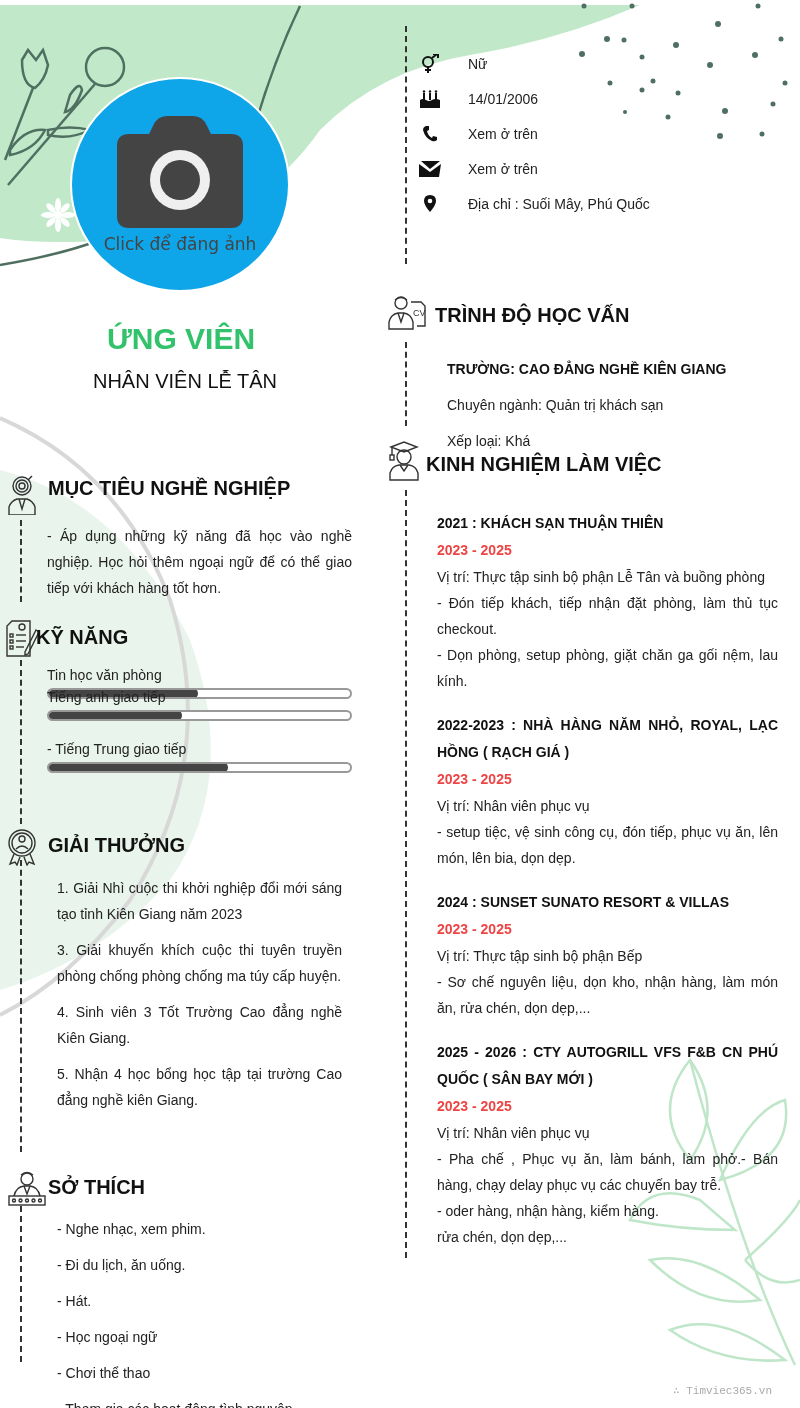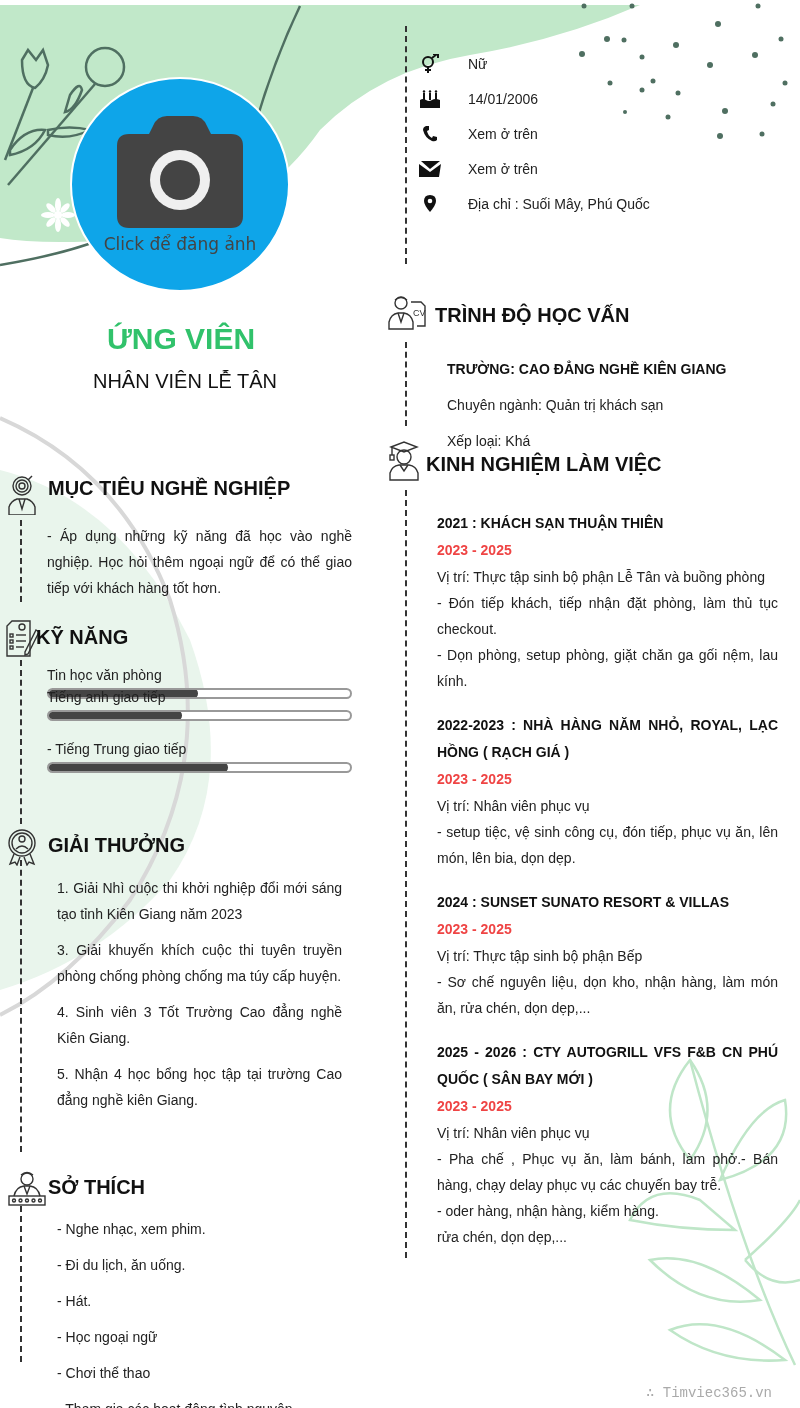--- a/index.html
+++ b/index.html
@@ -34,21 +34,21 @@
   .skill { position: absolute; left: 47px; width: 305px; }
   .skill .label { font-size: 14px; color: #222; height: 22px; line-height: 18px; }
   .bar { width: 305px; height: 11px; border: 2px solid #999; border-radius: 6px; background: #fff; position: relative; overflow: hidden; }
   .bar .fill { position: absolute; left: -2px; top: -2px; bottom: -2px; background: #444; border-radius: 6px; }
 
   .exp-block { margin-bottom: 18px; }
   .exp-title { font-weight: bold; font-size: 14px; line-height: 27px; color: #111; text-align: justify; }
   .exp-date { font-weight: bold; font-size: 14px; line-height: 27px; color: #ef4444; }
   .exp-line { font-size: 14px; line-height: 26px; color: #222; text-align: justify; }
 
-  .footer { position: absolute; right: 28px; top: 1384px; font-family: "Liberation Mono", monospace; font-size: 14px; color: #aaa; }
+  .footer { position: absolute; right: 28px; top: 1384px; font-family: "Liberation Mono", monospace; font-size: 11px; color: #aaa; }
 </style>
 </head>
 <body>
 
 <svg class="deco" viewBox="0 0 800 1408" xmlns="http://www.w3.org/2000/svg">
 
   <path d="M0 5 L640 5 Q560 40 470 55 Q380 70 320 130 Q250 230 120 240 Q40 245 0 238 Z" fill="#c1e8c9"></path>
 
   <path d="M0 470 Q120 500 190 640 Q240 780 170 880 Q100 960 0 990 Z" fill="#e9f5ec"></path>
 

